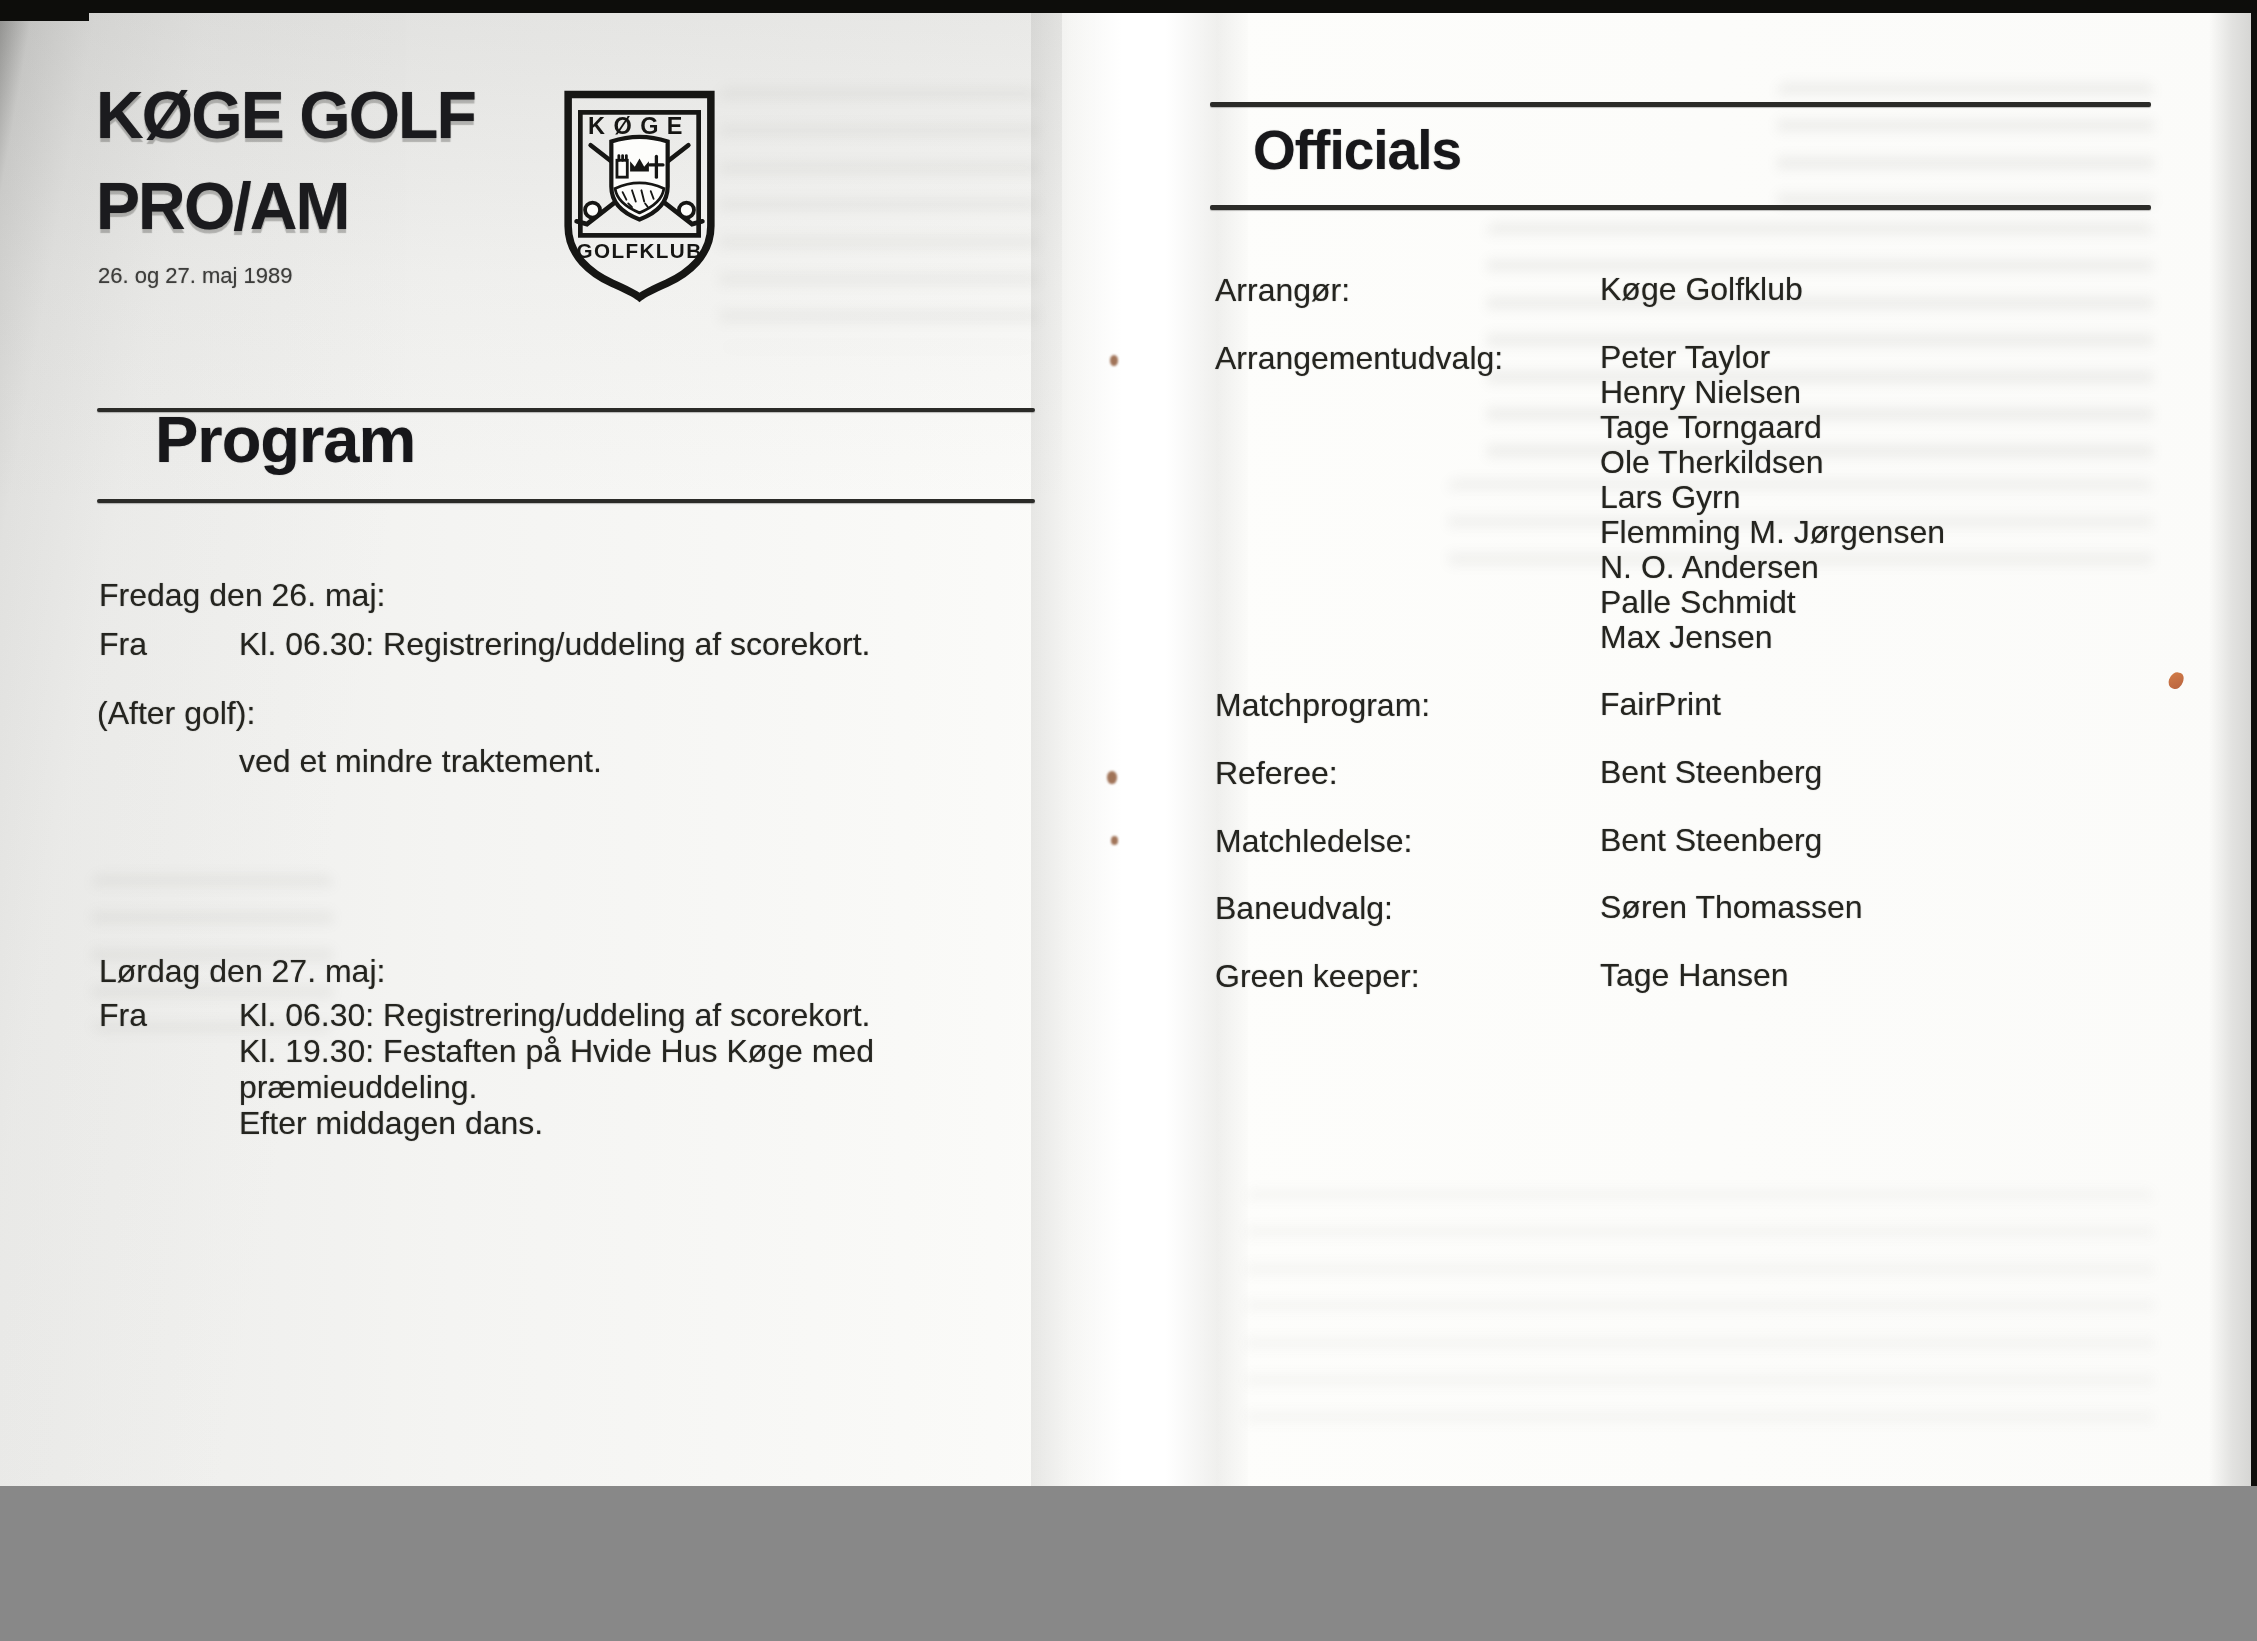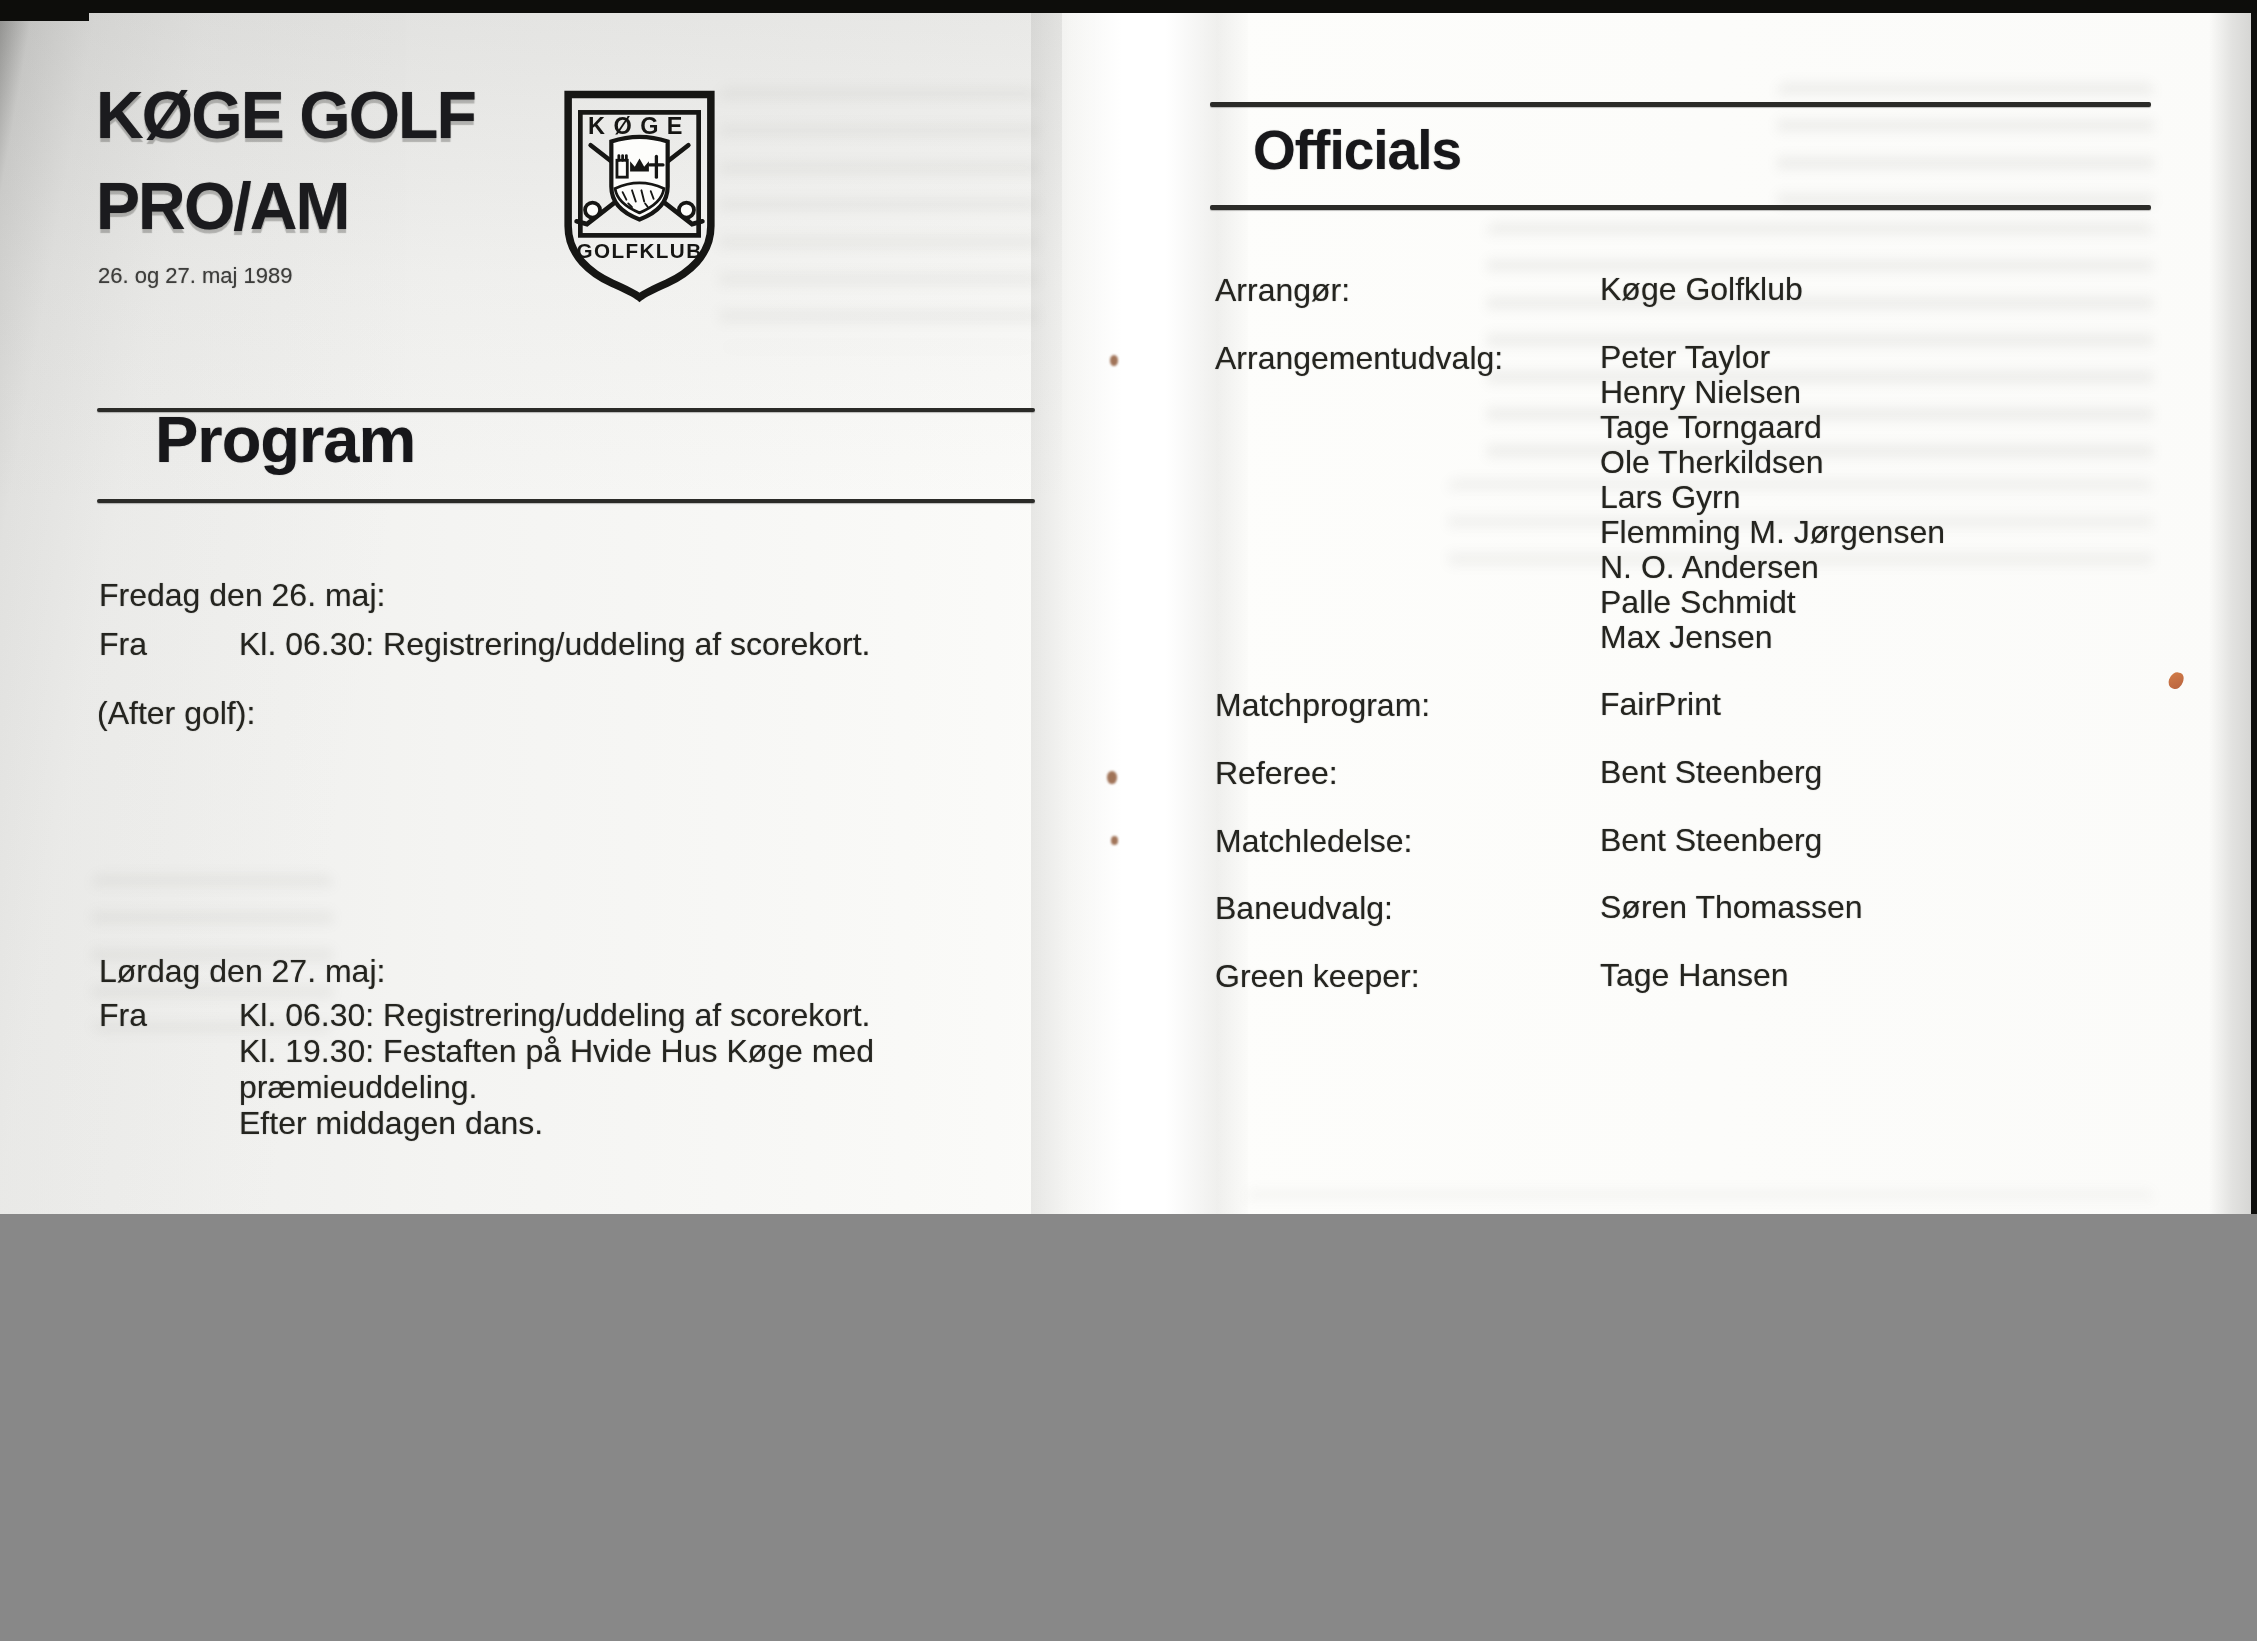--- a/index.html
+++ b/index.html
@@ -1,17 +1,17 @@
 <!DOCTYPE html>
 <html><head>
 <meta charset="utf-8">
 <style>
   html,body{margin:0;padding:0;background:#888;}
   .spread{
-    position:relative;width:2257px;height:1214px;overflow:hidden;
+    position:relative;width:2257px;height:1486px;overflow:hidden;
     background:linear-gradient(to right,#ececea 0%,#f4f4f2 20%,#fafaf8 44%,#fdfdfb 52%,#fbfbf9 100%);
     font-family:"Liberation Sans","DejaVu Sans",sans-serif;color:#222220;
   }
   
   .top-black-bar{position:absolute;left:0;top:0;width:2257px;height:12.6px;background:#0d0d0b;}
   .top-black-corner{position:absolute;left:0;top:0;width:89px;height:21px;background:#0d0d0b;}
   .left-edge-shade{position:absolute;left:0;top:0;width:406px;height:1641px;pointer-events:none;
     background:linear-gradient(100deg,rgba(55,55,53,.50) 0%,rgba(110,110,108,.22) 5%,rgba(150,150,148,.13) 14%,rgba(190,190,188,.07) 30%,rgba(220,220,218,0) 70%);}
   .left-top-shade{position:absolute;left:0;top:0;width:1062px;height:502px;pointer-events:none;
     background:linear-gradient(to bottom,rgba(120,120,118,.14),rgba(160,160,158,.06) 55%,rgba(200,200,198,0));}
@@ -120,20 +120,21 @@
     <div class="big-heading ink" style="left:138px;top:402px;font-size:65px;margin-left:17px;">Program</div>
     <div class="rule" style="left:97px;top:499px;width:938px;"></div>
 
     <div class="tabular body-text ink" style="left:99px;top:577px;">Fredag den 26. maj:</div>
     <div class="tabular body-text ink" style="left:99px;top:626px;">
       <span class="from-label">Fra</span><span>Kl. 06.30: Registrering/uddeling af scorekort.</span>
     </div>
 
     <div class="tabular body-text ink" style="left:97px;top:695px;">(After golf):</div>
     <div class="tabular body-text ink" style="left:239px;top:743px;">
+        <div class="tline">ved et mindre traktement.</div>
       </div>
 
     <div class="tabular body-text ink" style="left:99px;top:947px;margin-top:6px;">Lørdag den 27. maj:</div>
     <div class="tabular body-text ink" style="left:99px;top:997px;">Fra</div>
     <div class="tabular body-text ink" style="left:239px;top:997px;">
         <div class="tline">Kl. 06.30: Registrering/uddeling af scorekort.</div>
         <div class="tline">Kl. 19.30: Festaften på Hvide Hus Køge med</div>
         <div class="tline">præmieuddeling.</div>
         <div class="tline">Efter middagen dans.</div>
       </div>

